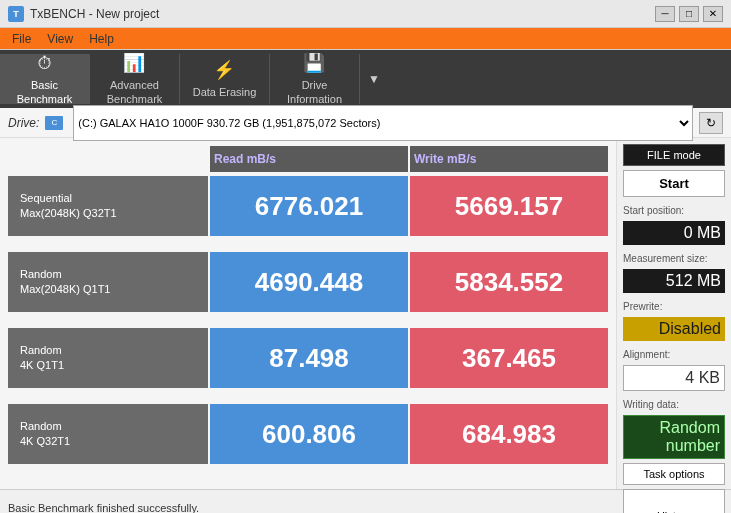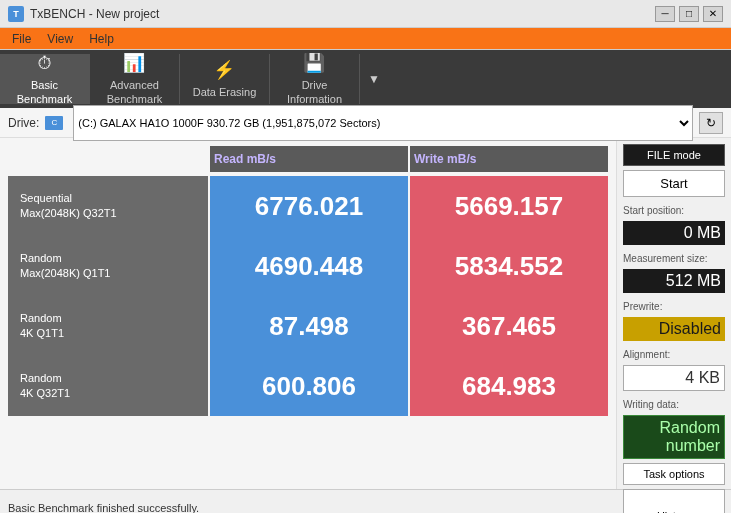--- a/index.html
+++ b/index.html
@@ -111,20 +111,21 @@
       display: flex;
       align-items: center;
       padding: 4px 8px;
       gap: 6px;
       height: 30px;
     }
     .drive-label {
       font-size: 12px;
       color: #333;
       font-weight: normal;
+      font-style: italic;
     }
     .drive-refresh-btn {
       width: 24px;
       height: 22px;
       border: 1px solid #aaa;
       background: #e0e0e0;
       display: flex;
       align-items: center;
       justify-content: center;
       cursor: pointer;
@@ -151,21 +152,21 @@
       text-align: left;
       padding: 6px 4px;
       font-size: 12px;
       font-weight: bold;
     }
     .th-cell.empty { background: transparent; }
     .benchmark-row {
       display: grid;
       grid-template-columns: 200px 1fr 1fr;
       gap: 2px;
-      margin-bottom: 0;
+      margin-bottom: 16px;
     }
     .row-label {
       background: #6a6a6a;
       color: white;
       display: flex;
       align-items: center;
       justify-content: flex-start;
       padding: 0 12px;
       font-size: 11px;
       line-height: 1.4;
@@ -209,21 +210,21 @@
       cursor: pointer;
       border: 1px solid #555;
     }
     .start-btn {
       background: white;
       border: 1px solid #aaa;
       text-align: center;
       padding: 5px;
       font-size: 13px;
       cursor: pointer;
-      font-weight: normal;
+      font-weight: bold;
     }
     .side-label {
       font-size: 10px;
       color: #555;
       margin-top: 4px;
       margin-bottom: 1px;
     }
     .side-value {
       background: #1a1a1a;
       color: white;

